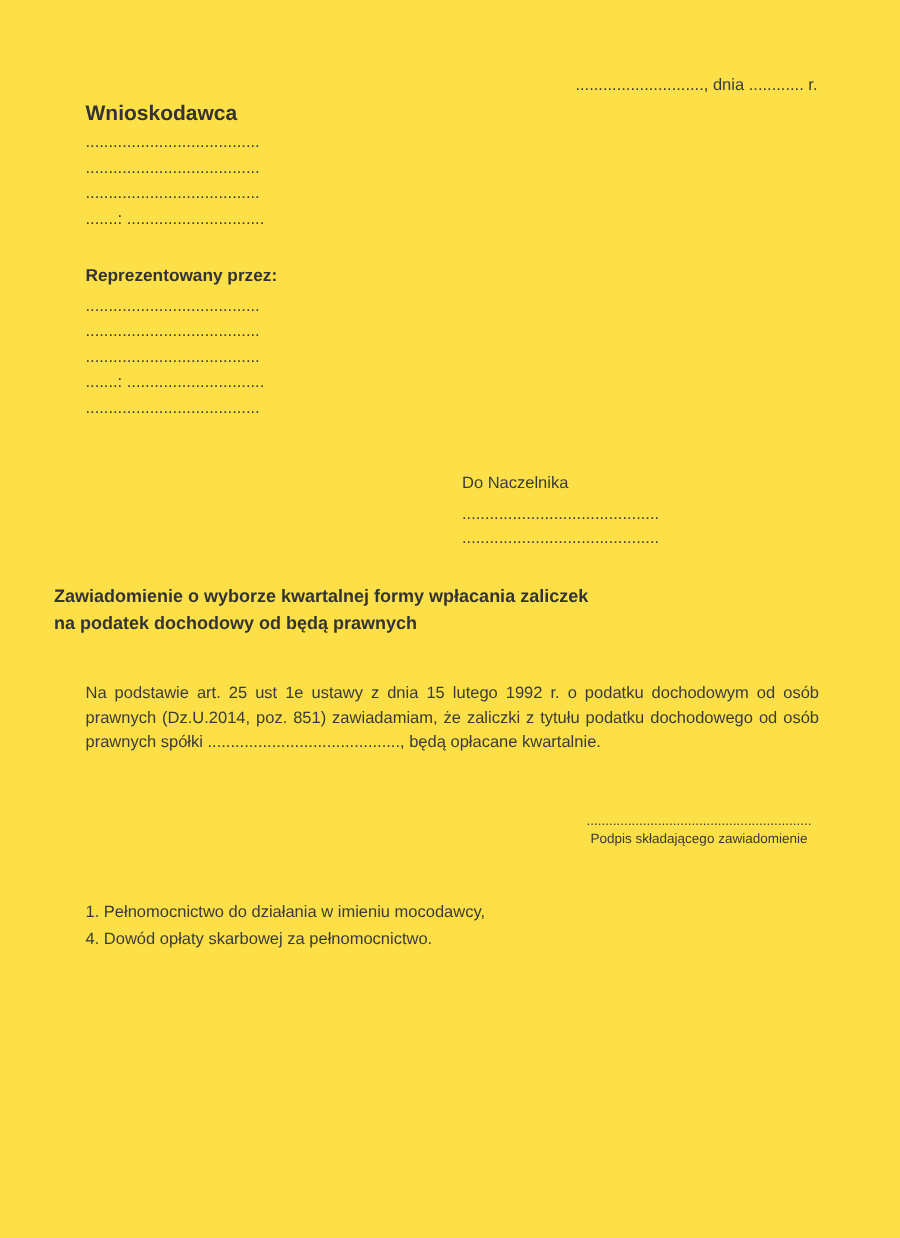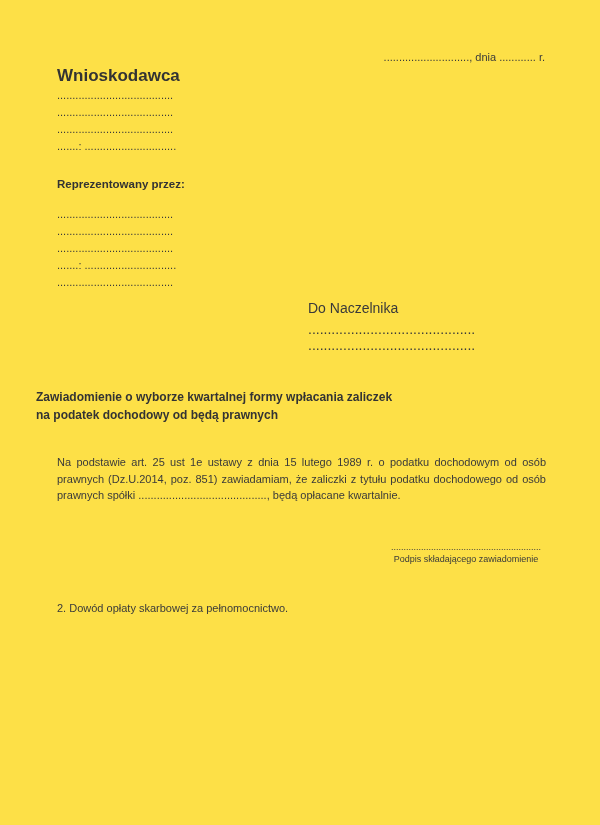--- a/index.html
+++ b/index.html
@@ -27,41 +27,41 @@
   }
 
   .applicant-block {
     position: absolute;
     left: 57px;
     top: 67px;
     font-size: 11px;
     line-height: 17px;
   }
   .applicant-block .block-label {
-    font-size: 17px;
+    font-size: 14px;
     margin-bottom: 3px;
   }
 
   .representative-block {
     position: absolute;
     left: 57px;
     top: 176px;
     font-size: 11px;
     line-height: 17px;
   }
   .representative-block .block-label {
     font-size: 11.5px;
-    margin-bottom: 13px;
+    margin-bottom: 3px;
   }
 
   .addressee-block {
     position: absolute;
     left: 308px;
-    top: 300px;
-    font-size: 14px;
+    top: 314px;
+    font-size: 11px;
     line-height: 16px;
   }
   .addressee-block .addressee-label { margin-bottom: 5px; }
 
   .doc-title {
     position: absolute;
     left: 0;
     top: 388px;
     width: 600px;
     text-align: left;
@@ -138,24 +138,25 @@
     <div class="addressee-label">Do Naczelnika</div>
     <div class="dotted-line">...........................................</div>
     <div class="dotted-line">...........................................</div>
   </div>
 
   <div class="doc-title">
     <div>Zawiadomienie o wyborze kwartalnej formy wpłacania zaliczek</div>
     <div>na podatek dochodowy od będą prawnych</div>
   </div>
 
-  <div class="body-paragraph">Na podstawie art. 25 ust 1e ustawy z dnia 15 lutego 1989 r. o podatku dochodowym od osób prawnych (Dz.U.2014, poz. 851) zawiadamiam, że zaliczki z tytułu podatku dochodowego od osób prawnych spółki .........................................., będą opłacane kwartalnie.</div>
+  <div class="body-paragraph">Na podstawie art. 25 ust 1e ustawy z dnia 15 lutego 1992 r. o podatku dochodowym od osób prawnych (Dz.U.2014, poz. 851) zawiadamiam, że zaliczki z tytułu podatku dochodowego od osób prawnych spółki .........................................., będą opłacane kwartalnie.</div>
 
   <div class="signature-block">
     <div class="signature-dots">............................................................</div>
     <div class="signature-caption">Podpis składającego zawiadomienie</div>
   </div>
 
   <div class="attachments-block">
-    <div>2. Dowód opłaty skarbowej za pełnomocnictwo.</div>
+    <div>1. Pełnomocnictwo do działania w imieniu mocodawcy,</div>
+    <div>4. Dowód opłaty skarbowej za pełnomocnictwo.</div>
   </div>
 
 </div>
 
 </body></html>

